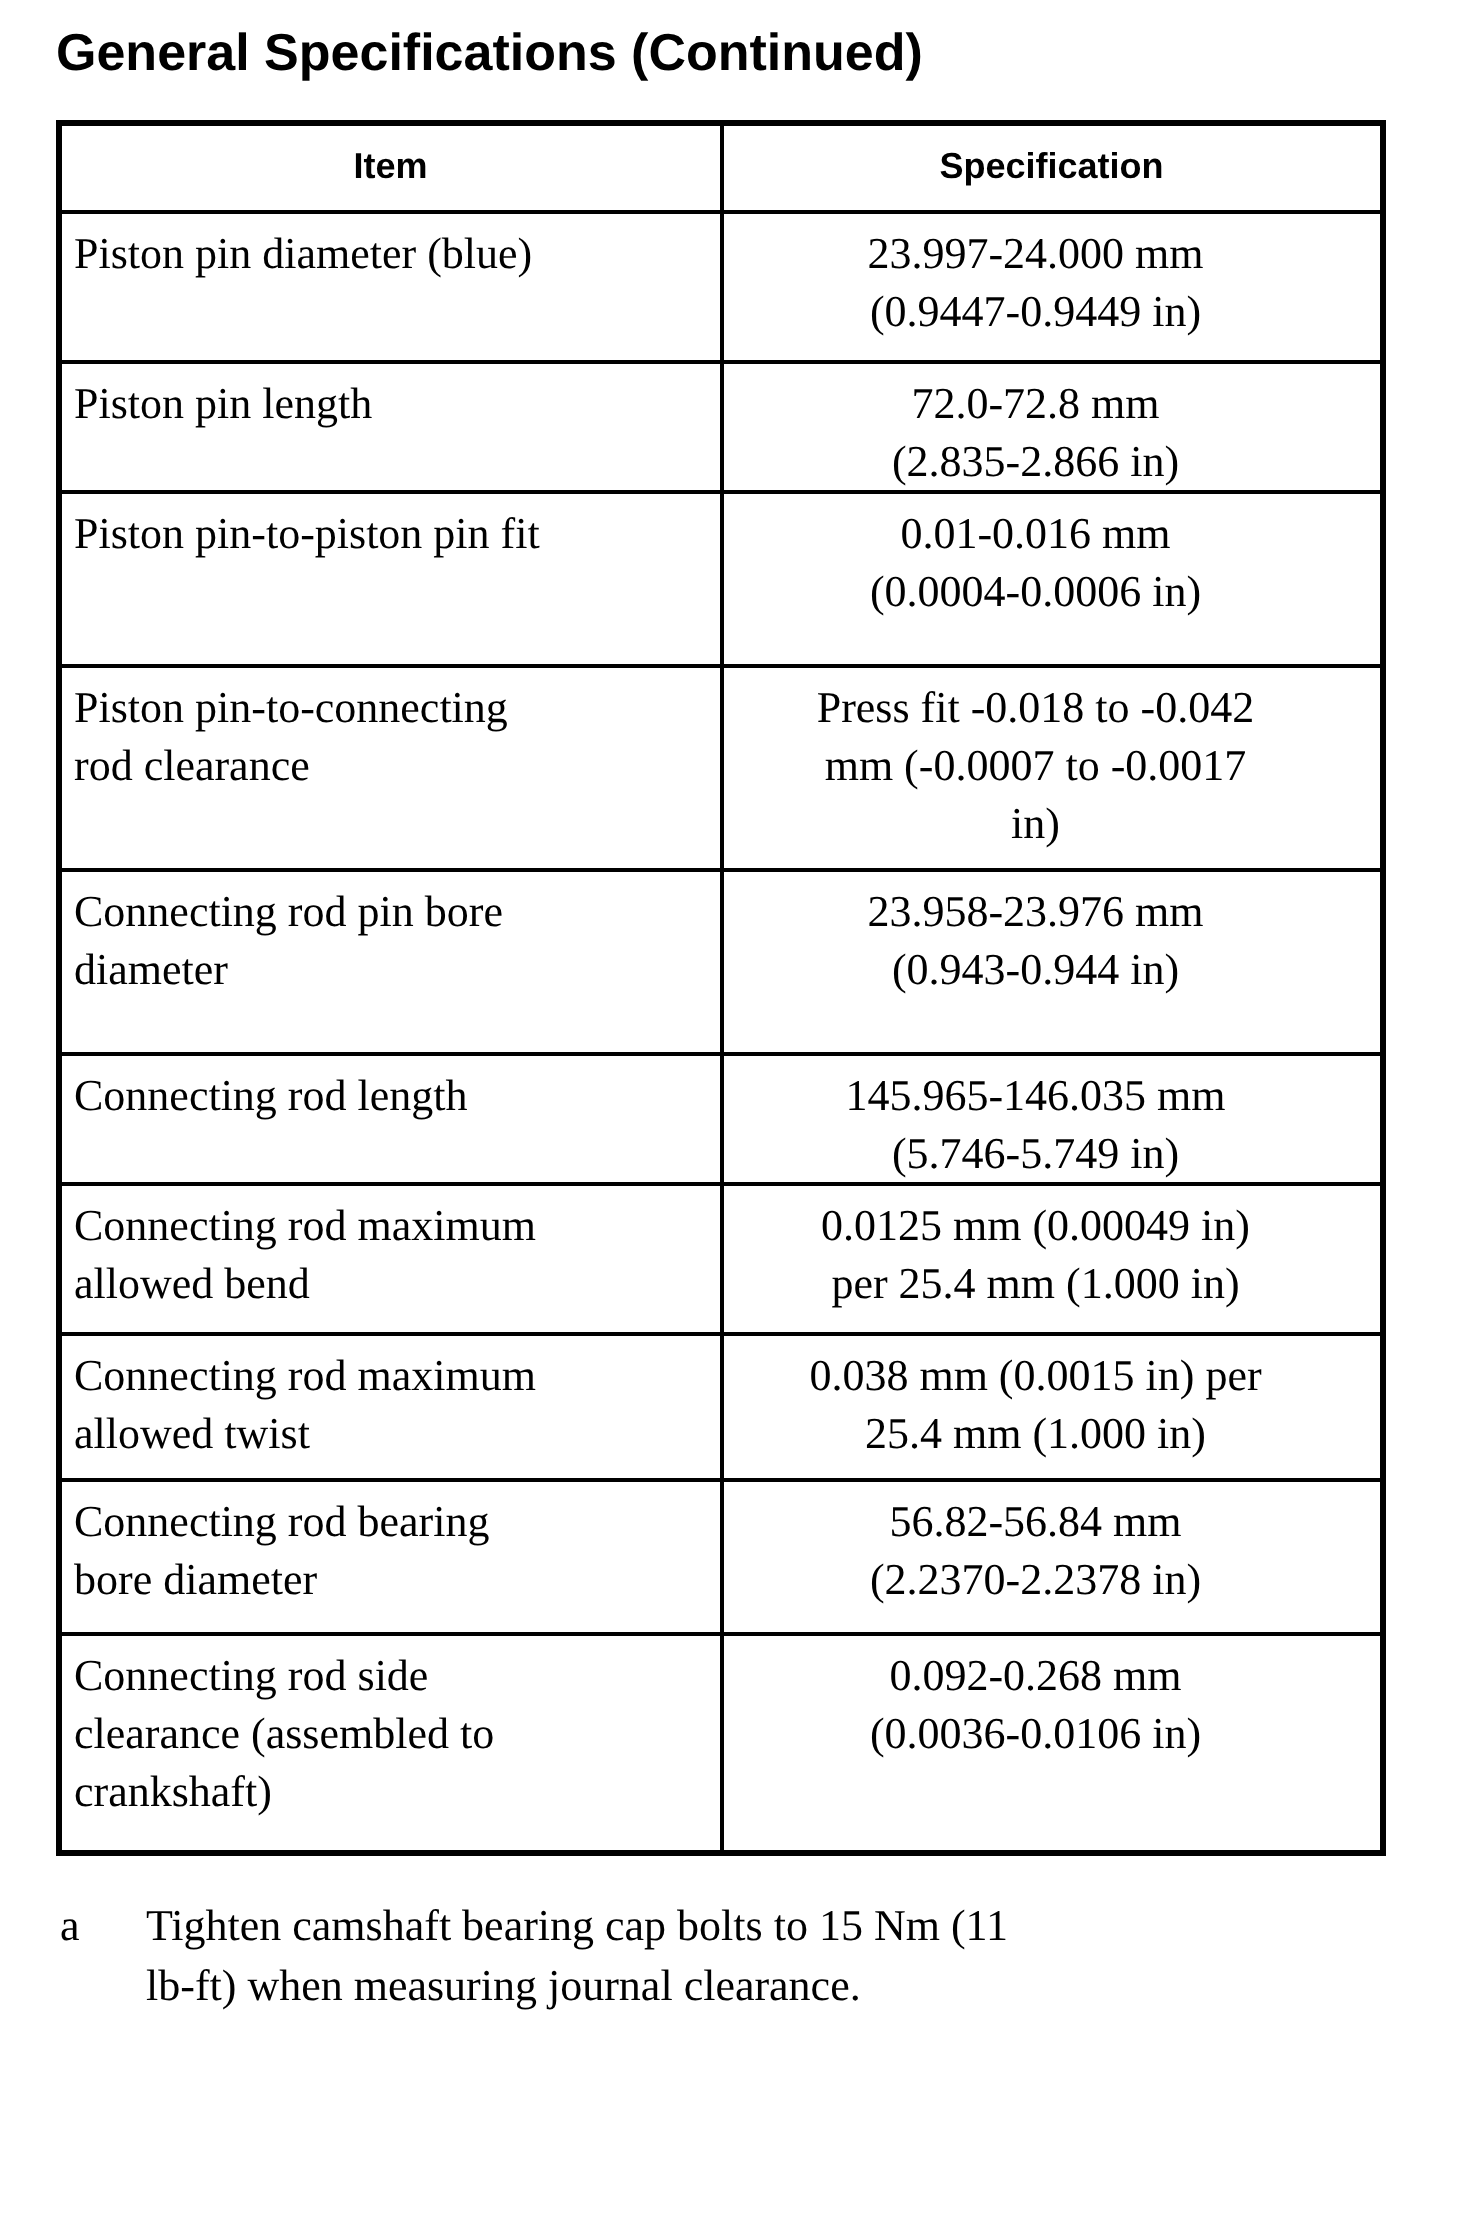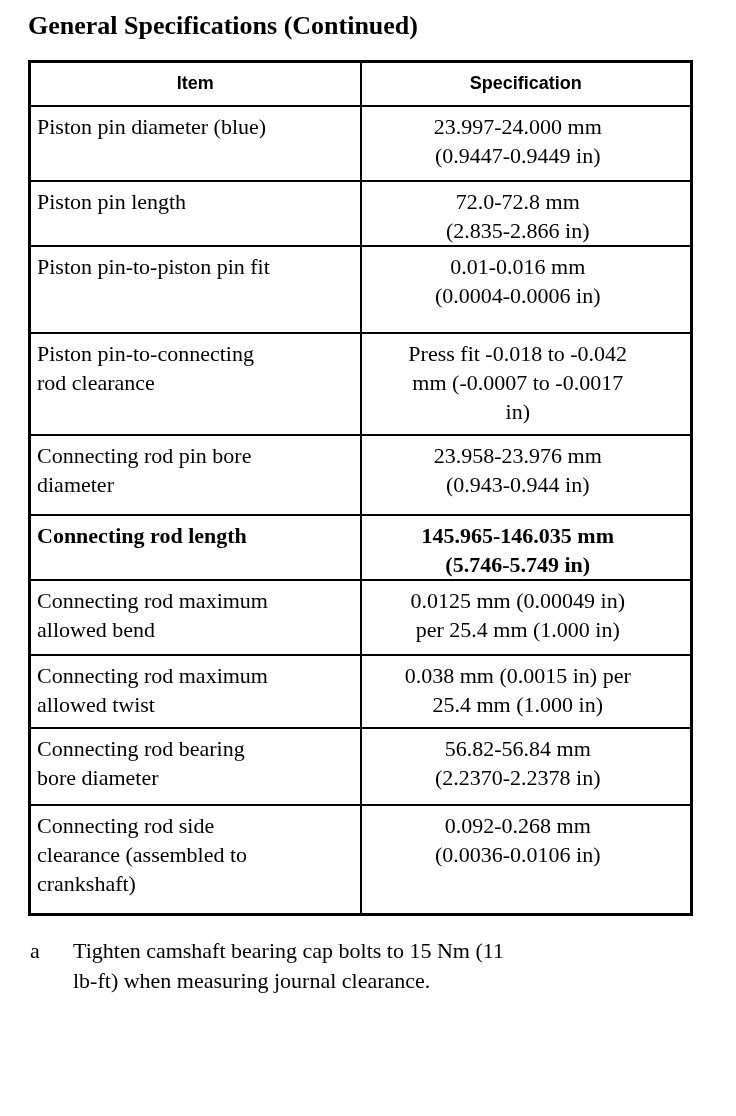--- a/index.html
+++ b/index.html
@@ -7,21 +7,21 @@
   body {
     width: 736px;
     height: 1116px;
     color: #000000;
     font-family: "Liberation Serif", serif;
     overflow: hidden;
   }
   .page { padding: 10px 0 0 28px; }
 
   .title {
-    font-family: Liberation Serif, serif;
+    font-family: Liberation Sans, sans-serif;
     font-weight: bold;
     font-size: 26px;
     line-height: 32px;
     margin-bottom: 18px;
     letter-spacing: 0px;
   }
 
   table.spec-table {
     border-collapse: collapse;
     table-layout: fixed;
@@ -46,22 +46,22 @@
     padding-top: 5px;
     white-space: pre-line;
   }
   td.item-cell { text-align: left; padding-left: 6px; padding-right: 14px; }
   td.spec-cell { text-align: center; padding-left: 4px; padding-right: 20px; }
 
   tr.r0  { height: 75px; }
   tr.r1  { height: 59px; }
   tr.r2  { height: 87px; }
   tr.r3  { height: 102px; }
-  tr.r4  { height: 80px; }
-  tr.r5  { height: 56px; font-weight: bold; }
+  tr.r4  { height: 92px; }
+  tr.r5  { height: 56px; }
   tr.r6  { height: 75px; }
   tr.r7  { height: 73px; }
   tr.r8  { height: 77px; }
   tr.r9  { height: 102px; }
   tr.r10 { height: 110px; }
 
   .footnote {
     display: flex;
     margin-top: 20px;
     font-size: 22px;

